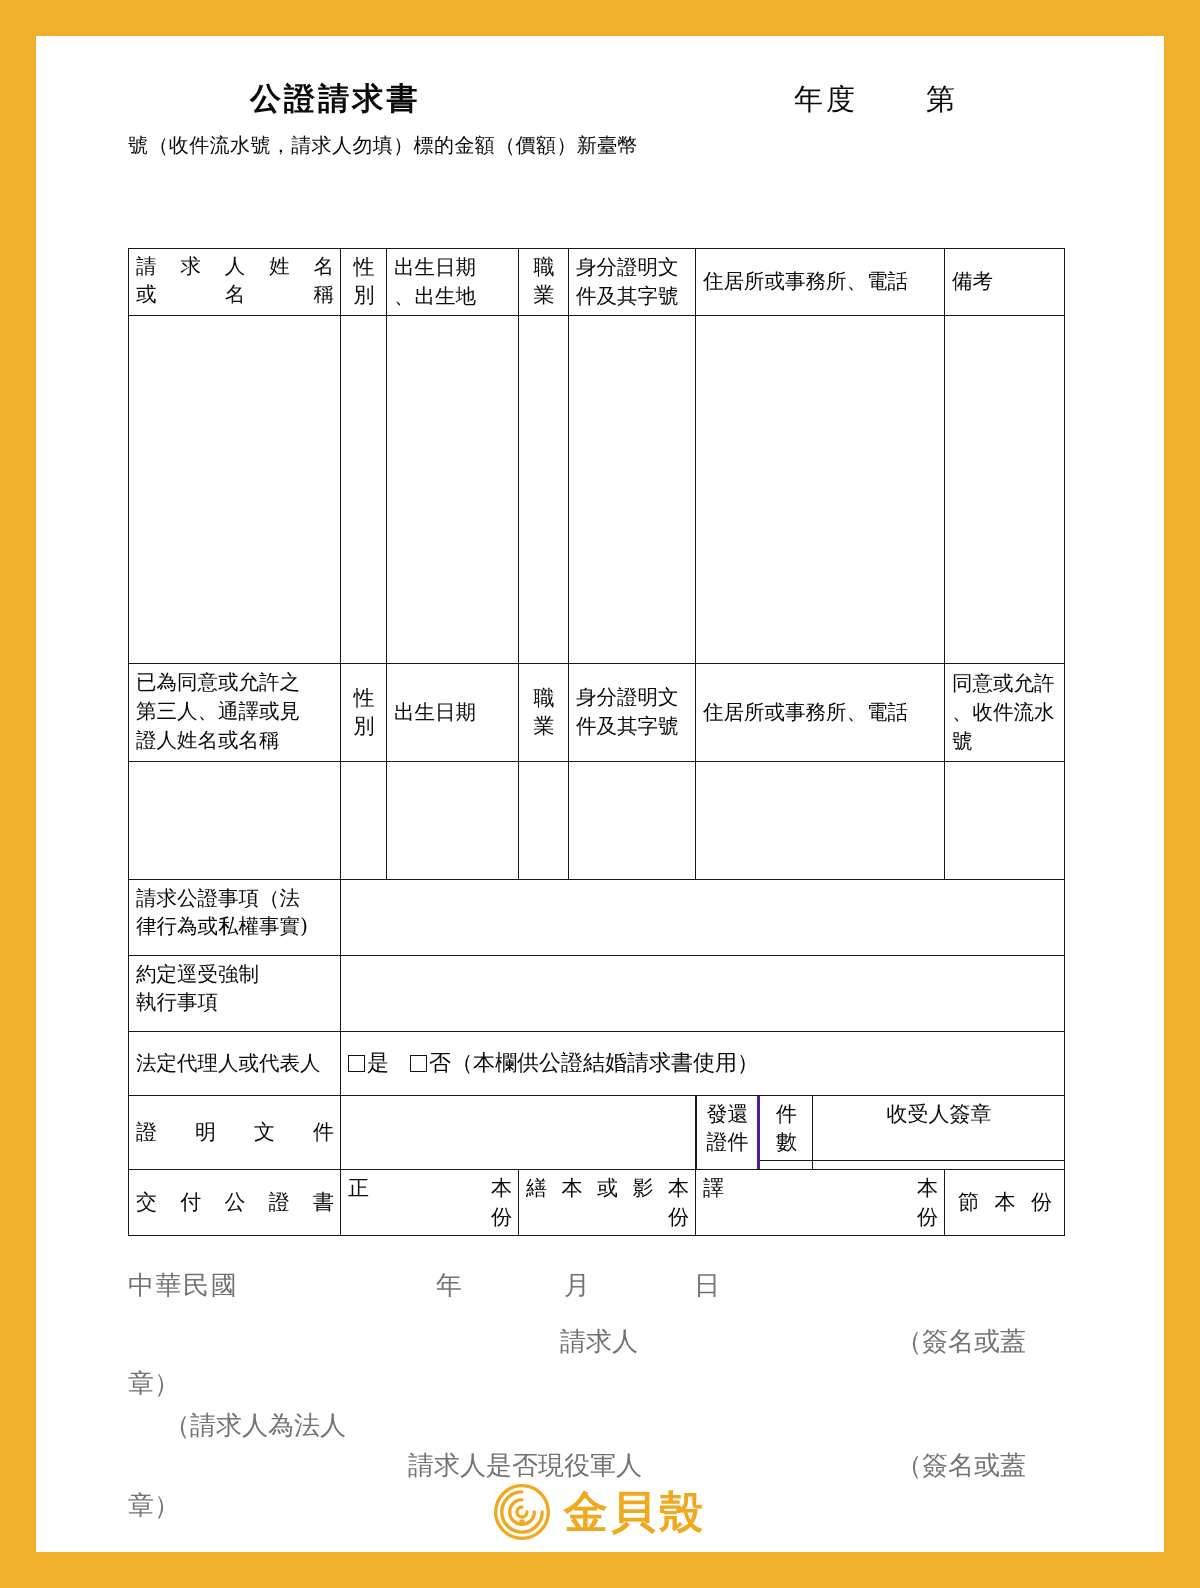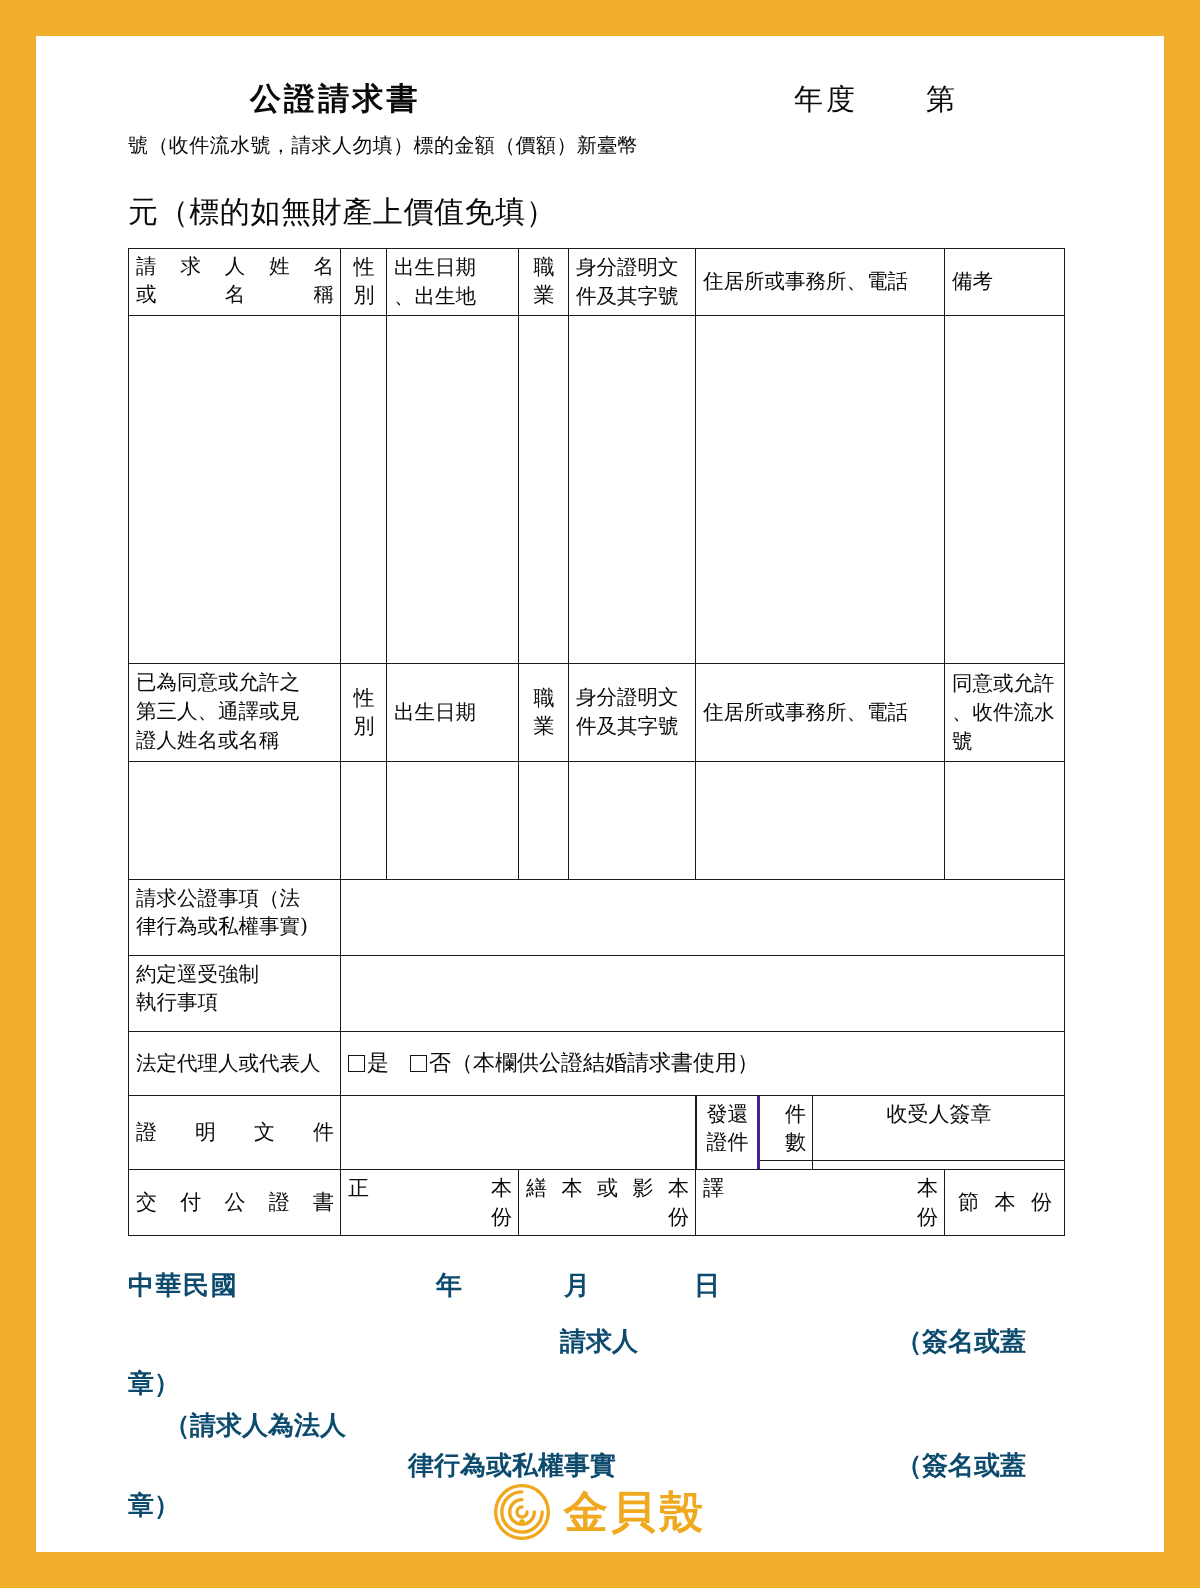--- a/index.html
+++ b/index.html
@@ -121,24 +121,23 @@
 
   
   .cnt-cell { font-size: 21px; line-height: 1.45; padding: 4px 10px 4px 12px; }
   .cnt-top  { display: block; text-align: justify; text-align-last: justify; }
   .cnt-bot  { display: block; text-align: right; }
   .cnt-one  { display: block; text-align: justify; text-align-last: justify; }
 
   
   .ft {
     position: absolute;
-    color: #0c4a6e;
+    color: #737373;
     font-size: 25px;
     white-space: nowrap;
-    font-weight: bold;
   }
   #ft-date     { left: 92px;  top: 1232px; font-size: 26px; letter-spacing: 0.06em; }
   #ft-date-y   { left: 400px; top: 1232px; font-size: 26px; }
   #ft-date-m   { left: 528px; top: 1232px; font-size: 26px; }
   #ft-date-d   { left: 658px; top: 1232px; font-size: 26px; }
 
   #ft-req      { left: 524px; top: 1288px; font-size: 26px; }
   #ft-sig1     { left: 860px; top: 1288px; font-size: 26px; }
   #ft-sig1b    { left: 92px;  top: 1330px; font-size: 26px; }
 
@@ -177,21 +176,20 @@
   <div class="frame-edge frame-bottom"></div>
   <div class="frame-edge frame-left"></div>
   <div class="frame-edge frame-right"></div>
 
   <div id="sheet">
 
     <div class="hd-line" id="title-main">公證請求書</div>
     <div class="hd-line" id="title-year">年度</div>
     <div class="hd-line" id="title-no">第</div>
     <div class="hd-line" id="hd-row2">號（收件流水號，請求人勿填）標的金額（價額）新臺幣</div>
-    <div class="hd-line" id="hd-row3">元（標的如無財產上價值免填）</div>
 
     <table id="tbl">
       <colgroup>
         <col style="width:212px">
         <col style="width:46px">
         <col style="width:132px">
         <col style="width:50px">
         <col style="width:127px">
         <col style="width:249px">
         <col style="width:120px">
@@ -316,21 +314,21 @@
               <col style="width:62px">
               <col style="width:54px">
               <col style="width:100%">
             </colgroup>
             <tbody>
                   <tr>
               <td rowspan="2" style="border-top:none;border-bottom:none;border-right:3px solid #4c1d95;text-align:center;line-height:1.35">
                 <span>發還</span><br>
                 <span>證件</span>
               </td>
-              <td style="border-top:none;height:33px;text-align:right">
+              <td style="border-top:none;height:33px;text-align:center">
                 <span>件數</span>
               </td>
               <td style="border-top:none;border-right:none;height:33px;text-align:center">
                 <span>收受人簽章</span>
               </td>
             </tr>
             <tr>
               <td style="border-bottom:none"></td>
               <td style="border-bottom:none;border-right:none"></td>
             </tr>
@@ -365,21 +363,21 @@
     <div class="ft" id="ft-date">中華民國</div>
     <div class="ft" id="ft-date-y">年</div>
     <div class="ft" id="ft-date-m">月</div>
     <div class="ft" id="ft-date-d">日</div>
 
     <div class="ft" id="ft-req">請求人</div>
     <div class="ft" id="ft-sig1">（簽名或蓋</div>
     <div class="ft" id="ft-sig1b">章）</div>
 
     <div class="ft" id="ft-corp">（請求人為法人</div>
-    <div class="ft" id="ft-rep">律行為或私權事實</div>
+    <div class="ft" id="ft-rep">請求人是否現役軍人</div>
     <div class="ft" id="ft-sig2">（簽名或蓋</div>
     <div class="ft" id="ft-sig2b">章）</div>
 
     <div id="brand">
       <svg id="brand-mark" viewBox="0 0 100 100">
         <circle cx="50" cy="50" r="47" fill="none" stroke="#F0A81E" stroke-width="6"></circle>
         <path d="M50 14 A36 36 0 1 0 86 50" fill="none" stroke="#F0A81E" stroke-width="6" stroke-linecap="round"></path>
         <path d="M50 28 A22 22 0 1 0 72 50" fill="none" stroke="#F0A81E" stroke-width="6" stroke-linecap="round"></path>
         <path d="M50 41 A9 9 0 1 0 59 50" fill="none" stroke="#F0A81E" stroke-width="6" stroke-linecap="round"></path>
         <circle cx="50" cy="68" r="5" fill="#F0A81E"></circle>

